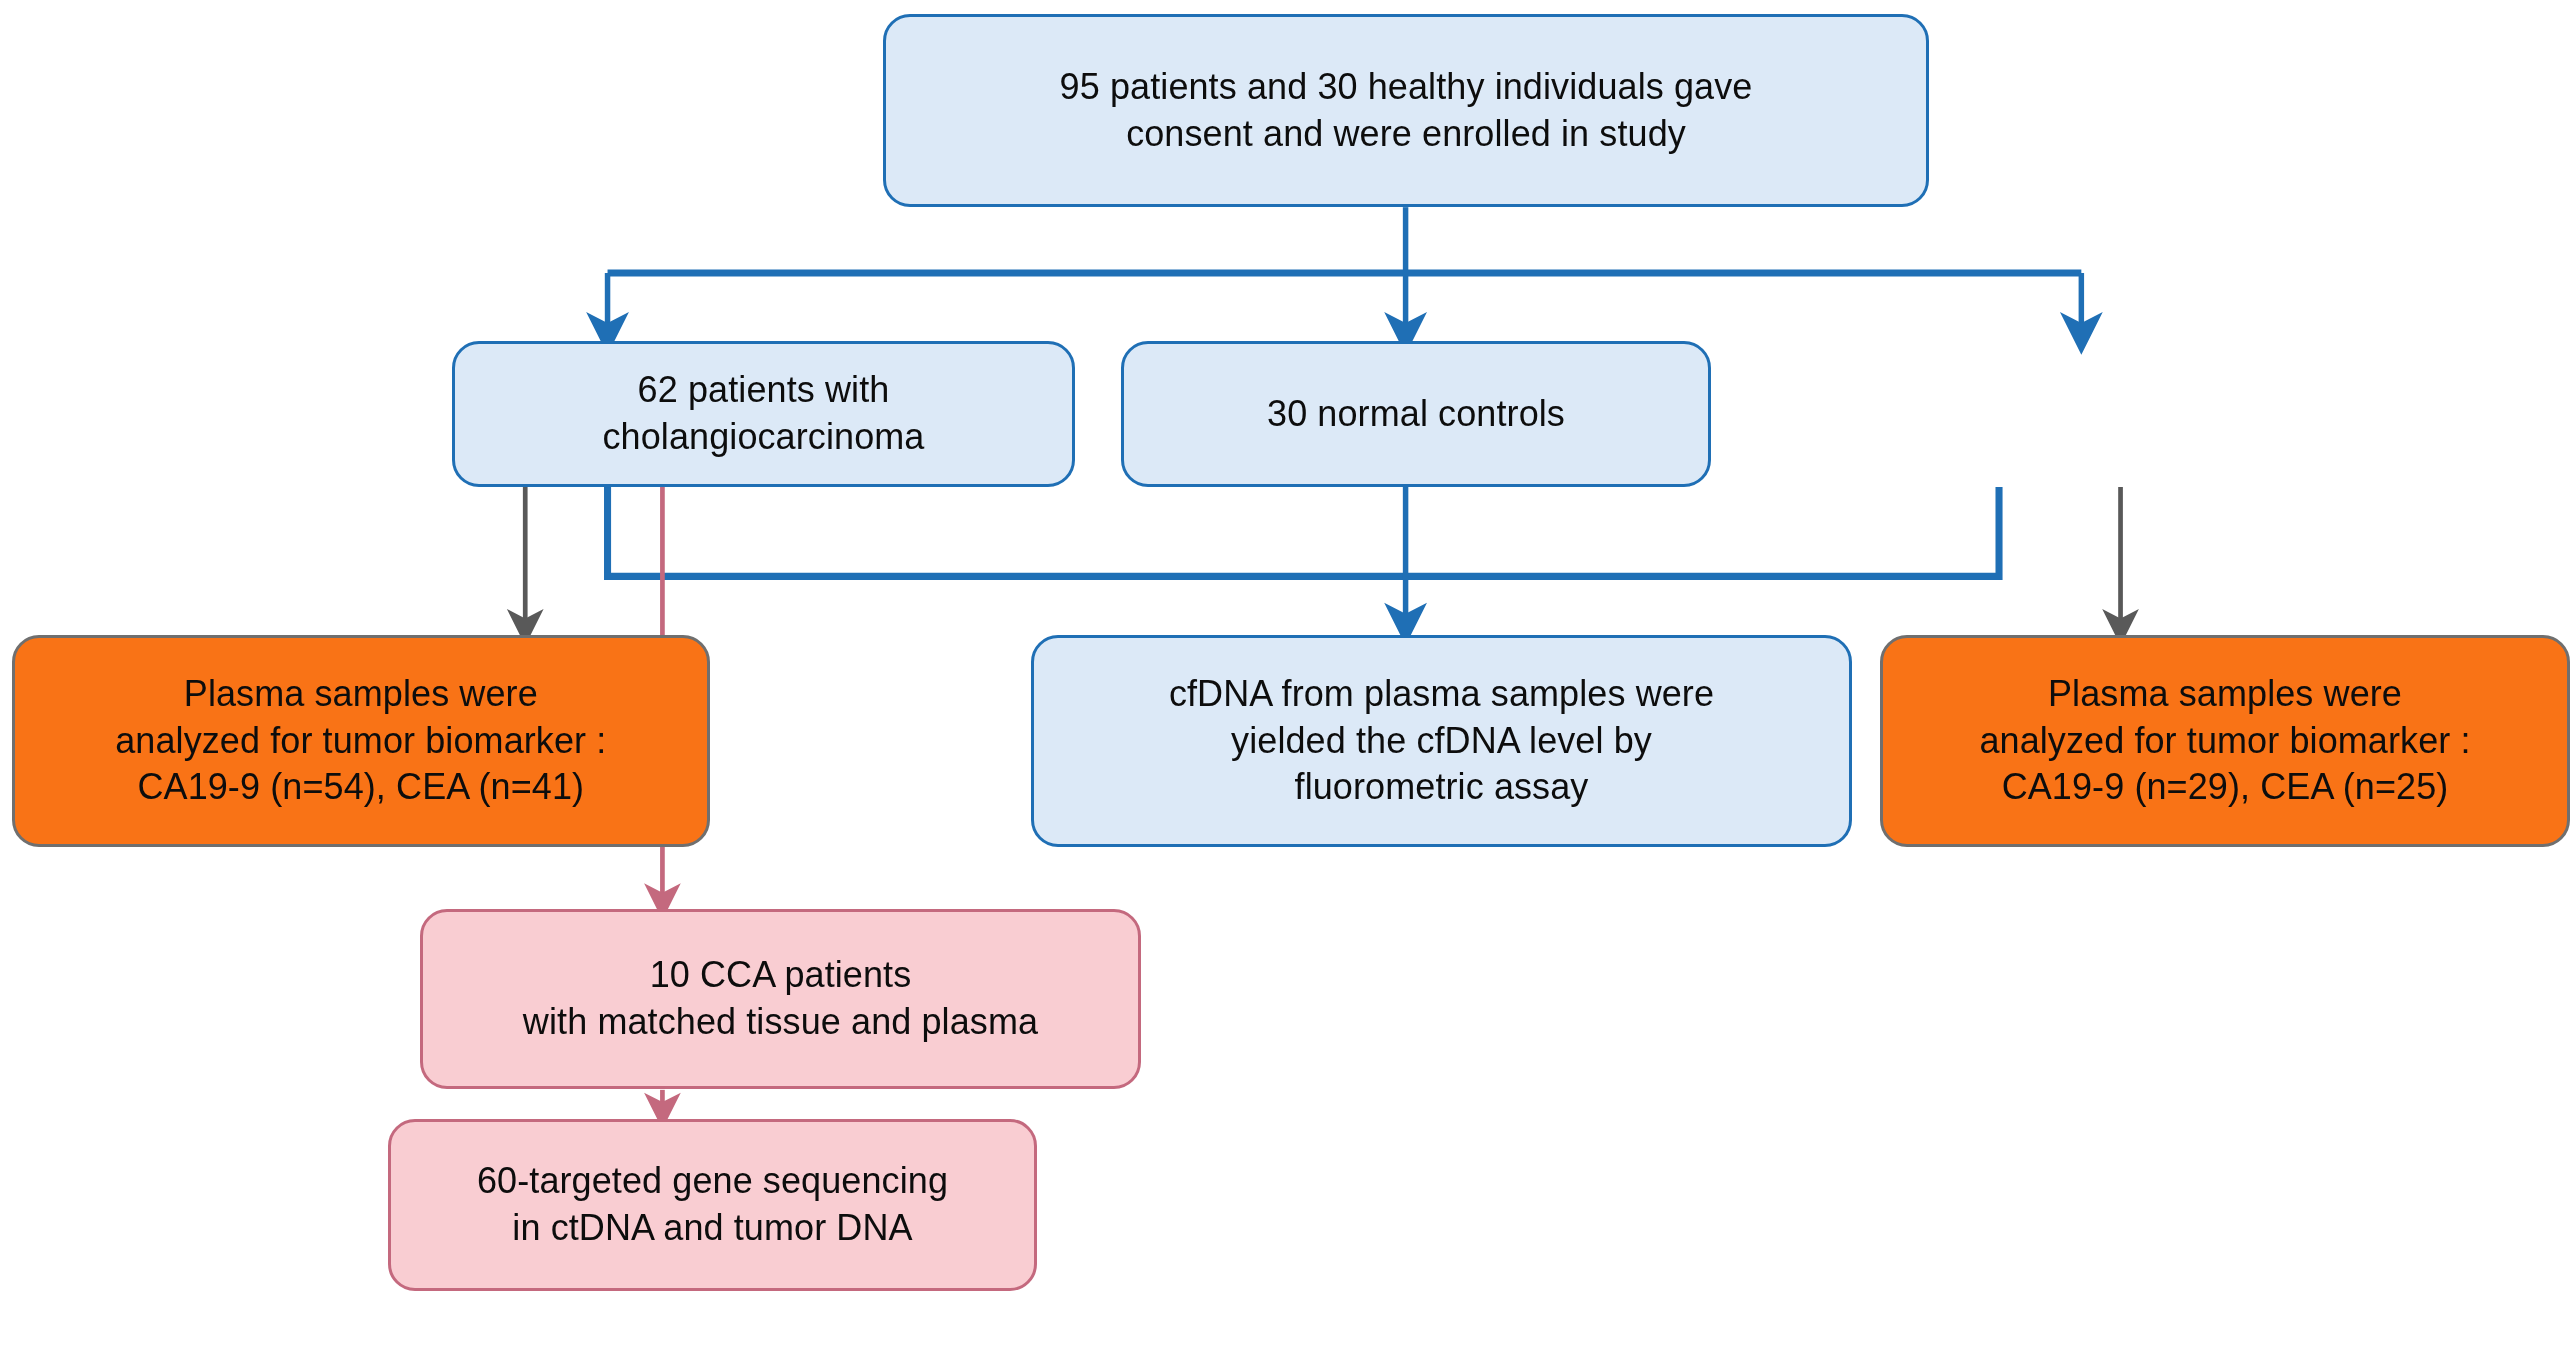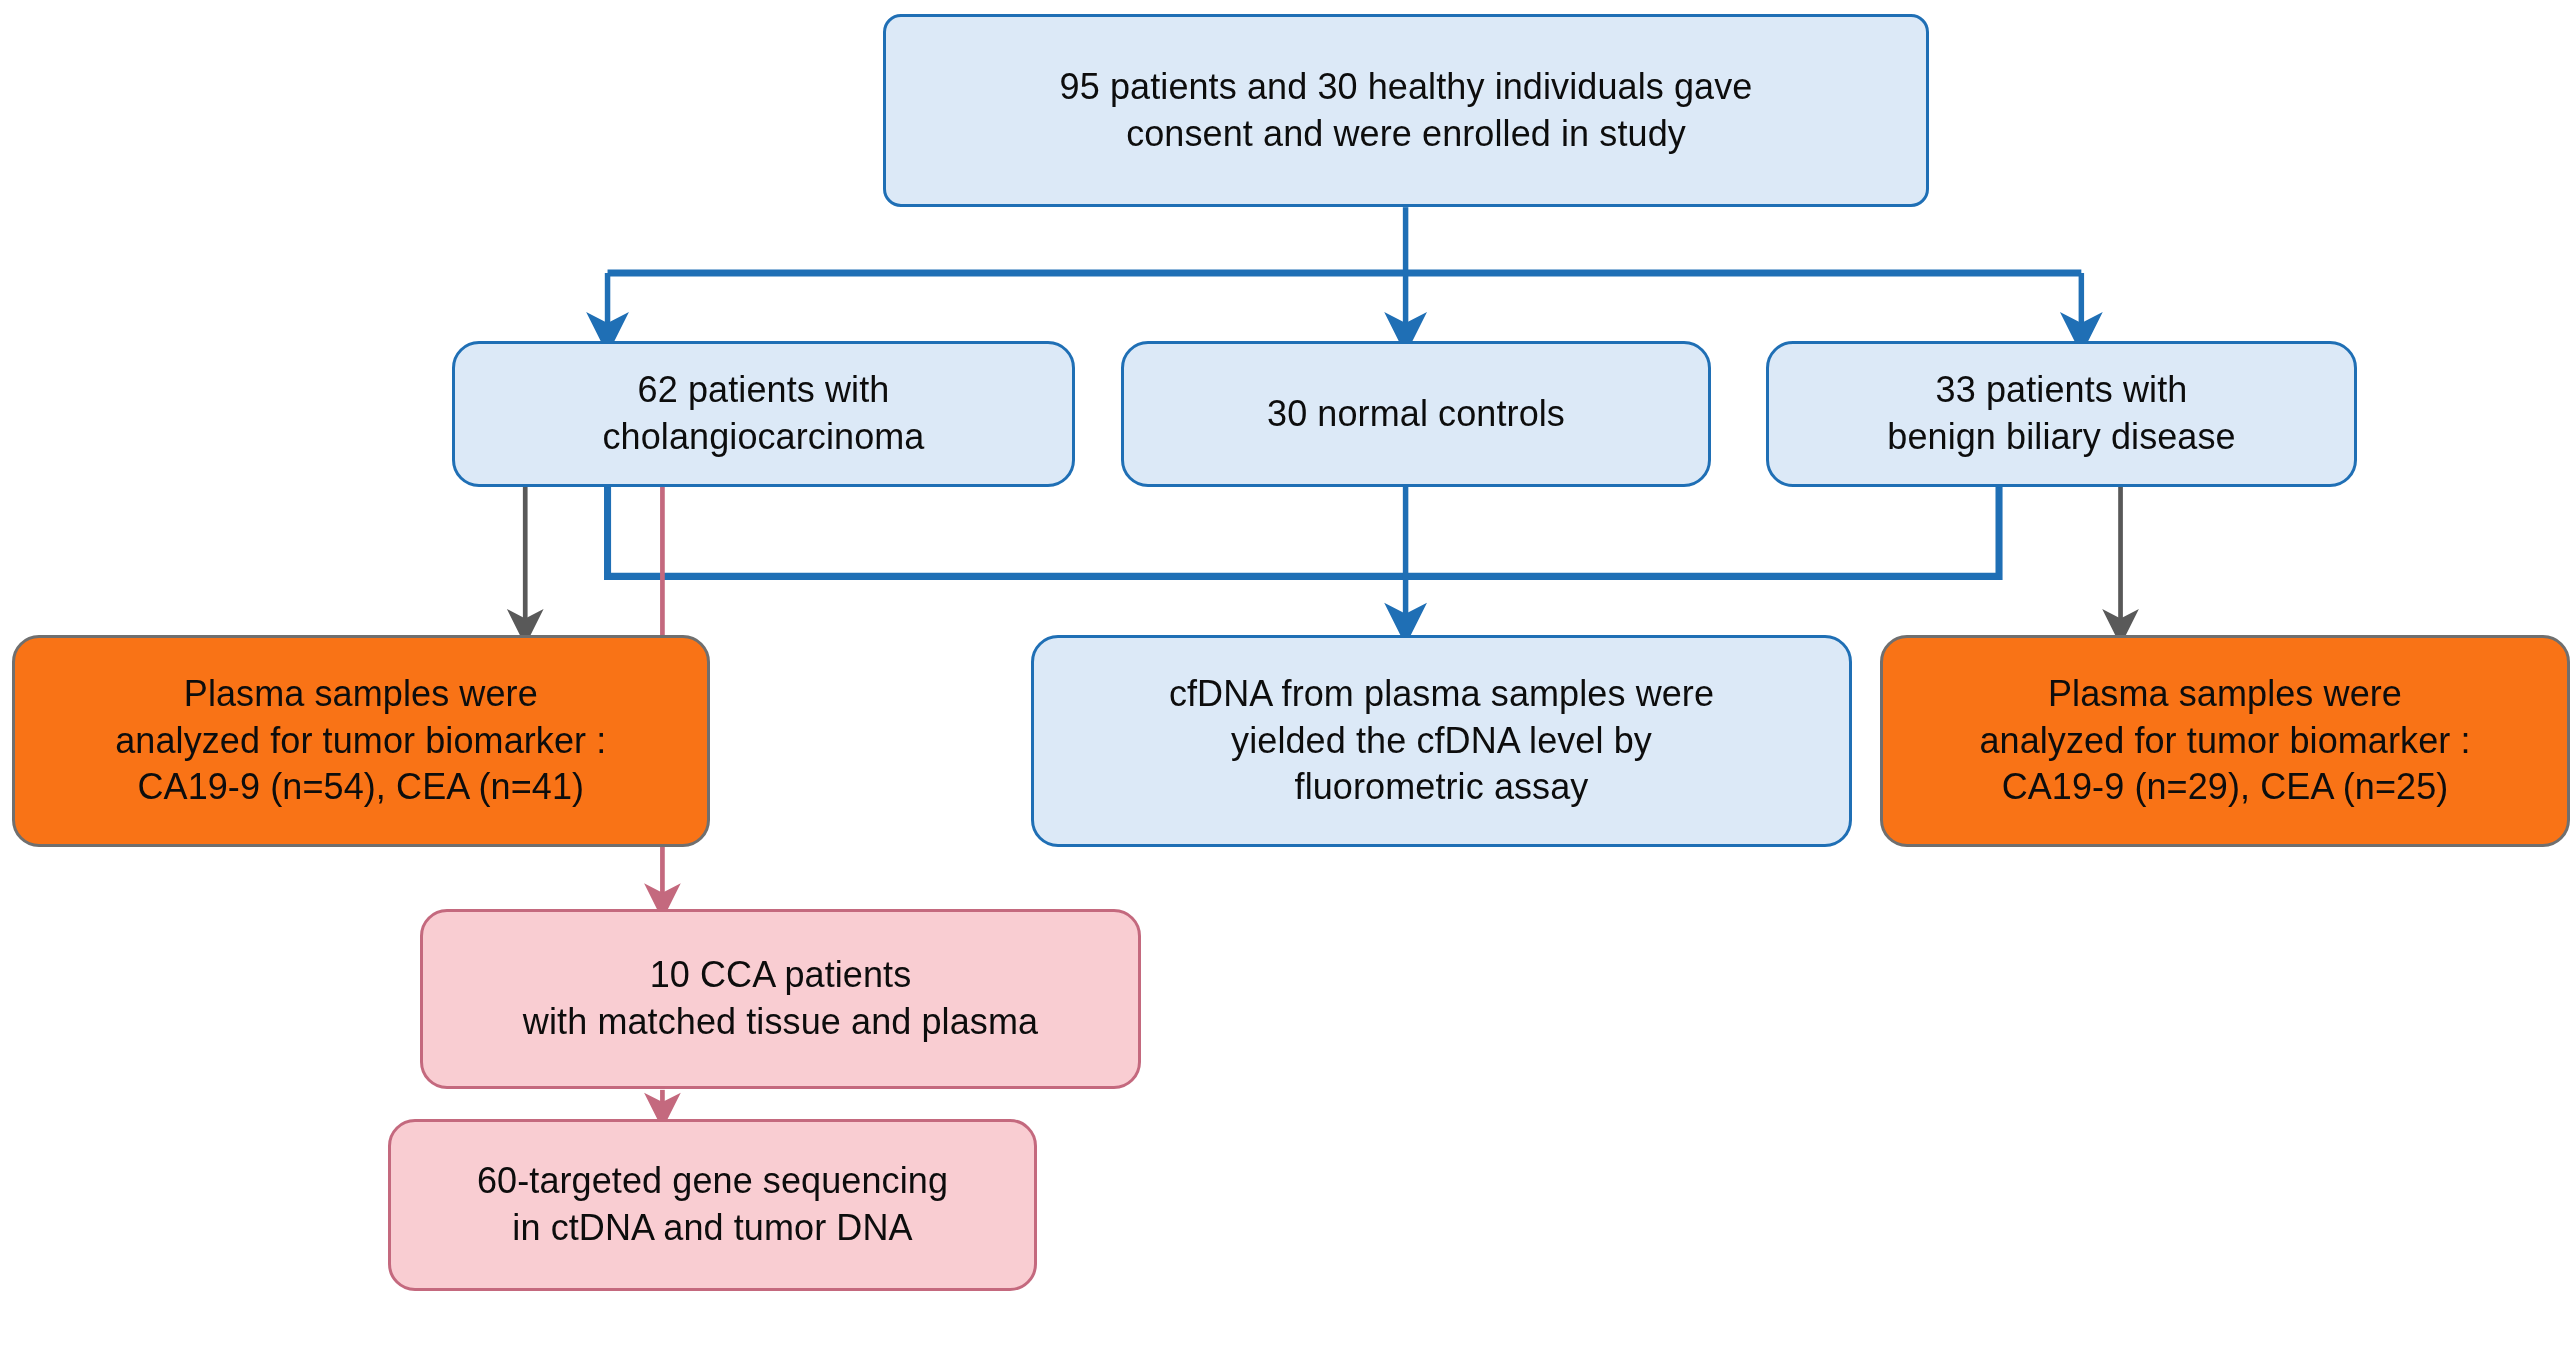--- a/index.html
+++ b/index.html
@@ -61,30 +61,28 @@
 
     <path d="M670,621 L670,800" fill="none" stroke="#595959" stroke-width="6" marker-end="url(#arrow-gray)"></path>
 
     <path d="M2705,621 L2705,800" fill="none" stroke="#595959" stroke-width="6" marker-end="url(#arrow-gray)"></path>
 
     <path d="M845,621 L845,1150" fill="none" stroke="#c4697e" stroke-width="6" marker-end="url(#arrow-pink)"></path>
 
     <path d="M845,1390 L845,1417" fill="none" stroke="#c4697e" stroke-width="6" marker-end="url(#arrow-pink)"></path>
   </svg>
 
-  <div class="node blue" style="left:883px; top:14px; width:1046px; height:193px;border-radius:18px;">95 patients and 30 healthy individuals gave
+  <div class="node blue" style="left:883px; top:14px; width:1046px; height:193px;">95 patients and 30 healthy individuals gave
 consent and were enrolled in study</div>
 
   <div class="node blue" style="left:431px; top:341px; width:623px; height:146px;margin-left:21px;">62 patients with
 cholangiocarcinoma</div>
 
   <div class="node blue" style="left:1121px; top:341px; width:590px; height:146px;">30 normal controls</div>
 
-  <div class="node blue" style="left:1766px; top:341px; width:591px; height:146px;">33 patients with
-benign biliary disease</div>
 
   <div class="node gray" style="left:11.8px; top:635px; width:698px; height:212px;">Plasma samples were
 analyzed for tumor biomarker :
 CA19-9 (n=54), CEA (n=41)</div>
 
   <div class="node blue" style="left:1031px; top:635px; width:821px; height:212px;">cfDNA from plasma samples were
 yielded the cfDNA level by
 fluorometric assay</div>
 
   <div class="node gray" style="left:1880px; top:635px; width:690px; height:212px;">Plasma samples were

